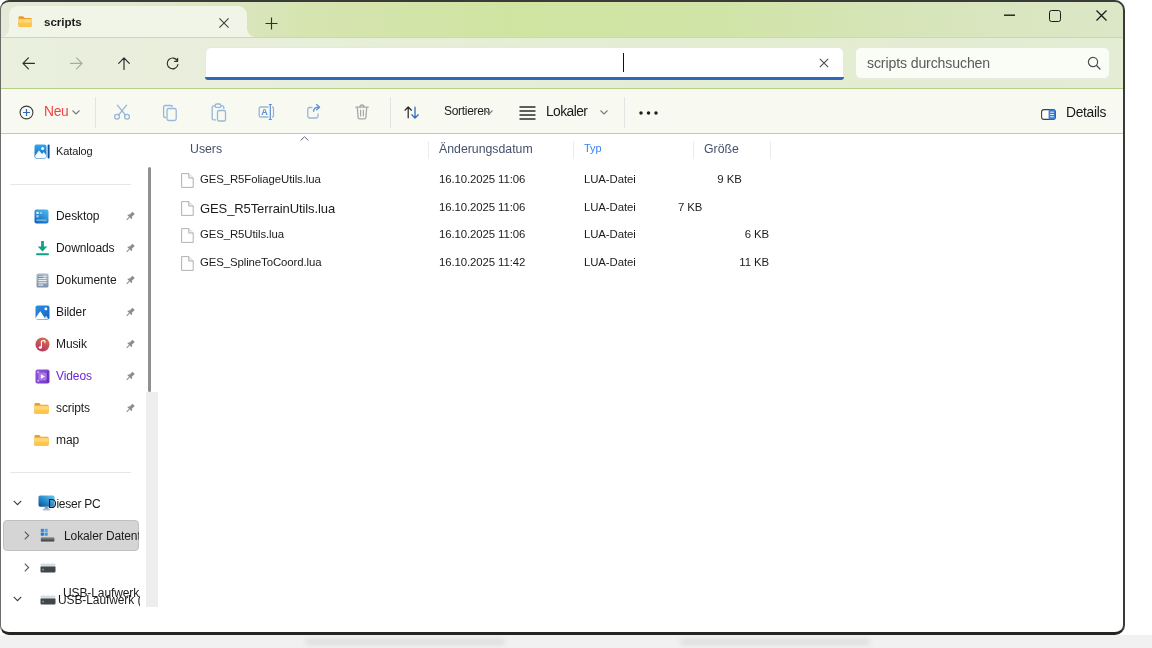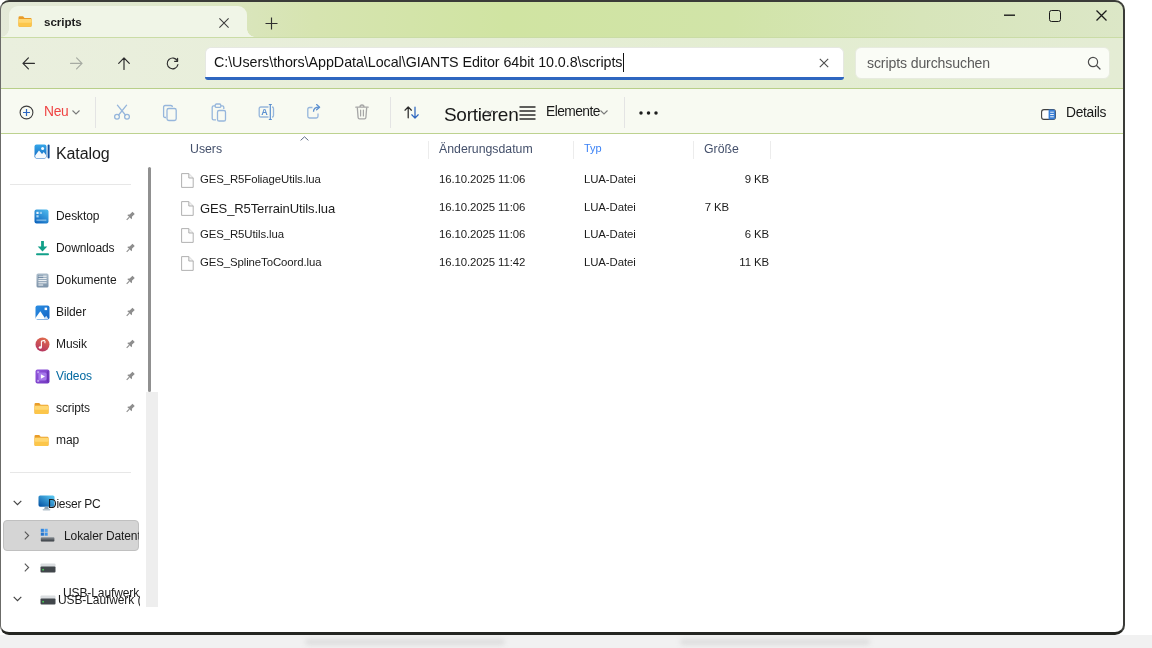--- a/index.html
+++ b/index.html
@@ -70,21 +70,20 @@
     </svg>
     <svg class="ab" style="left:118px;top:20px" width="12" height="13" viewBox="0 0 12 13">
       <path d="M6 12.4 V1 M0.7 6.3 L6 0.9 L11.3 6.3" stroke="#2e2e2e" stroke-width="1.2" fill="none" stroke-linecap="round" stroke-linejoin="round"></path>
     </svg>
     <svg class="ab" style="left:166px;top:20.3px" width="13" height="13" viewBox="0 0 13 13">
       <path d="M11.5 4.1 A5.4 5.4 0 1 0 11.9 7.6" stroke="#2e2e2e" stroke-width="1.15" fill="none" stroke-linecap="round"></path>
       <path d="M11.6 1.4 V4.3 H8.6" stroke="#2e2e2e" stroke-width="1.15" fill="none" stroke-linecap="round" stroke-linejoin="round"></path>
     </svg>
     <div class="ab" style="left:205px;top:10px;width:639px;height:30px;background:#fff;border:1px solid #e6e8e2;border-bottom:none;border-radius:6px 6px 0 0;box-sizing:border-box"></div>
     <div class="ab" style="left:205px;top:40px;width:639px;height:2.6px;background:#2e66c0;border-radius:0 0 3px 3px"></div>
-    <span class="tx" style="left:214px;top:18px;font-size:14.3px;letter-spacing:-0.05px;color:#141414">C:\Users\thors\AppData\Local\GIANTS Editor 64bit 10.0.8\scripts</span>
     <div class="ab" style="left:622.5px;top:16px;width:1.4px;height:19px;background:#111"></div>
     <svg class="ab" style="left:819px;top:21px" width="10" height="10" viewBox="0 0 10 10">
       <path d="M0.8 0.8 L9.2 9.2 M9.2 0.8 L0.8 9.2" stroke="#4d4d4d" stroke-width="1.1" fill="none"></path>
     </svg>
     <div class="ab" style="left:855px;top:10px;width:255px;height:32px;background:#fafcf6;border:1px solid #e7ebdf;border-radius:6px;box-sizing:border-box"></div>
     <span class="tx" style="left:867px;top:19px;font-size:14.1px;letter-spacing:-0.12px;color:#5a5a5a">scripts durchsuchen</span>
     <svg class="ab" style="left:1087px;top:19px" width="14" height="14" viewBox="0 0 14 14">
       <circle cx="6" cy="6" r="4.6" stroke="#4c4c4c" stroke-width="1.2" fill="none"></circle>
       <path d="M9.5 9.5 L13 13" stroke="#4c4c4c" stroke-width="1.2" stroke-linecap="round"></path>
     </svg>
@@ -127,28 +126,28 @@
     <svg class="ab" style="left:352px;top:13px" width="20" height="20" viewBox="0 0 20 20">
       <path d="M3.8 5.2 H16.2 M8 5 Q8 3 10 3 Q12 3 12 5" stroke="#a6a6a6" stroke-width="1.3" fill="none" stroke-linecap="round"></path>
       <path d="M5.3 5.4 L6.1 15.5 Q6.2 16.8 7.5 16.8 H12.5 Q13.8 16.8 13.9 15.5 L14.7 5.4" stroke="#a6a6a6" stroke-width="1.3" fill="none"></path>
       <path d="M8.6 8 V14 M11.4 8 V14" stroke="#a6a6a6" stroke-width="1.2" fill="none" stroke-linecap="round"></path>
     </svg>
     <div class="vdiv" style="left:390px;top:8px;height:31px"></div>
     <svg class="ab" style="left:403px;top:15px" width="17" height="17" viewBox="0 0 17 17">
       <path d="M5.2 13.8 V3.2 M2 6.2 L5.2 2.9 L8.4 6.2" stroke="#2b2b2b" stroke-width="1.25" fill="none" stroke-linecap="round" stroke-linejoin="round"></path>
       <path d="M12 3.2 V13.8 M8.8 10.8 L12 14.1 L15.2 10.8" stroke="#2e66c0" stroke-width="1.25" fill="none" stroke-linecap="round" stroke-linejoin="round"></path>
     </svg>
-    <span class="tx" style="left:444px;top:16px;font-size:19px;letter-spacing:-0.3px;color:#191919">Sortieren</span>
+    <span class="tx" style="left:444px;top:16px;font-size:12px;letter-spacing:-0.3px;color:#191919">Sortieren</span>
     <svg class="ab" style="left:485px;top:21px" width="8" height="5" viewBox="0 0 8 5">
         <path d="M0.5 0.5 L4 4 L7.5 0.5" stroke="#7a7a7a" stroke-width="1.1" fill="none"></path>
       </svg>
     <svg class="ab" style="left:519px;top:17px" width="17" height="14" viewBox="0 0 17 14">
       <path d="M0.5 1 H16.5 M0.5 5 H16.5 M0.5 9 H16.5 M0.5 13 H16.5" stroke="#2b2b2b" stroke-width="1.5" fill="none"></path>
     </svg>
-    <span class="tx" style="left:546px;top:16px;font-size:13.8px;letter-spacing:-0.55px;color:#191919">Elemente</span>
+    <span class="tx" style="left:546px;top:16px;font-size:13.8px;letter-spacing:-0.55px;color:#191919">Lokaler</span>
     <svg class="ab" style="left:600px;top:21px" width="8" height="5" viewBox="0 0 8 5">
         <path d="M0.5 0.5 L4 4 L7.5 0.5" stroke="#7a7a7a" stroke-width="1.1" fill="none"></path>
       </svg>
     <div class="vdiv" style="left:624px;top:8px;height:31px"></div>
     <svg class="ab" style="left:639px;top:21.5px" width="19" height="4" viewBox="0 0 19 4">
       <circle cx="2" cy="2" r="1.75" fill="#1d1d1d"></circle>
         <circle cx="9.5" cy="2" r="1.75" fill="#1d1d1d"></circle>
         <circle cx="17" cy="2" r="1.75" fill="#1d1d1d"></circle>
     </svg>
     <svg class="ab" style="left:1041px;top:20px" width="15" height="11" viewBox="0 0 15 11">
@@ -165,21 +164,21 @@
           <linearGradient id="gkat" x1="0" y1="0" x2="0" y2="1">
             <stop offset="0" stop-color="#36a7e9"></stop>
             <stop offset="1" stop-color="#1266c0"></stop>
           </linearGradient>
         </defs>
       <rect x="0.5" y="0.5" width="12" height="14" rx="2" fill="url(#gkat)"></rect>
       <circle cx="8.6" cy="4.4" r="1.5" fill="#fff" opacity="0.95"></circle>
       <path d="M1.2 11.5 L5 6.5 L8 10 L9.8 8 L12 11 V13 Q12 14 11 14 H2.2 Q1.2 14 1.2 13 Z" fill="#f4f9fd"></path>
       <rect x="13.6" y="0.5" width="2" height="14" rx="1" fill="#0f4f9e"></rect>
     </svg>
-    <span class="tx" style="left:56px;top:11.5px;font-size:16px;letter-spacing:-0.1px;color:#1b1b1b">Katalog</span>
+    <span class="tx" style="left:56px;top:11.5px;font-size:11px;letter-spacing:-0.1px;color:#1b1b1b">Katalog</span>
     <div class="hl" style="left:10px;top:50px;width:121px"></div>
     <svg class="ab" style="left:34px;top:74.5px" width="15" height="15" viewBox="0 0 15 15">
       <defs>
           <linearGradient id="gdesk" x1="0.8" y1="0" x2="0.2" y2="1">
             <stop offset="0" stop-color="#4db7ec"></stop>
             <stop offset="1" stop-color="#0d64bd"></stop>
           </linearGradient>
         </defs>
       <rect x="0.5" y="0.5" width="14" height="14" rx="2" fill="url(#gdesk)"></rect>
       <rect x="2.4" y="2.8" width="2.2" height="2.2" fill="#eaf6ff"></rect>
@@ -247,21 +246,21 @@
     <svg class="ab" style="left:34px;top:299.5px" width="15" height="13" viewBox="0 0 15 13">
       <path d="M0.5 2.2 Q0.5 1 1.7 1 H5.2 L6.7 2.7 H13.3 Q14.5 2.7 14.5 3.9 V10.8 Q14.5 12 13.3 12 H1.7 Q0.5 12 0.5 10.8 Z" fill="#e99c28"></path>
       <rect x="0.5" y="3.8" width="14" height="8.2" rx="1.2" fill="#fcc64a"></rect>
       <rect x="0.5" y="3.8" width="14" height="4" rx="1.2" fill="#ffd772"></rect>
     </svg>
     <span class="tx" style="left:56px;top:75.5px;font-size:12px;letter-spacing:-0.1px;color:#1b1b1b">Desktop</span>
     <span class="tx" style="left:56px;top:107.5px;font-size:12px;letter-spacing:-0.1px;color:#1b1b1b">Downloads</span>
     <span class="tx" style="left:56px;top:139.5px;font-size:12px;letter-spacing:-0.1px;color:#1b1b1b">Dokumente</span>
     <span class="tx" style="left:56px;top:171.5px;font-size:12px;letter-spacing:-0.1px;color:#1b1b1b">Bilder</span>
     <span class="tx" style="left:56px;top:203.5px;font-size:12px;letter-spacing:-0.1px;color:#1b1b1b">Musik</span>
-    <span class="tx" style="left:56px;top:235.5px;font-size:12px;letter-spacing:-0.1px;color:#0369a1">Videos</span>
+    <span class="tx" style="left:56px;top:235.5px;font-size:12px;letter-spacing:-0.1px;color:#6d28d9">Videos</span>
     <span class="tx" style="left:56px;top:267.5px;font-size:12px;letter-spacing:-0.1px;color:#1b1b1b">scripts</span>
     <span class="tx" style="left:56px;top:299.5px;font-size:12px;letter-spacing:-0.1px;color:#1b1b1b">map</span>
     <svg class="ab pin" style="left:125px;top:76.5px" width="11" height="11" viewBox="0 0 11 11">
         <g transform="rotate(45 5.5 5)">
           <path d="M3.9 0.6 H7.1 V4.6 Q8.5 5.2 8.5 6.6 H2.5 Q2.5 5.2 3.9 4.6 Z" fill="#8e8e8e"></path>
           <path d="M5.5 6.6 V10.4" stroke="#8e8e8e" stroke-width="1.1"></path>
         </g>
       </svg>
     <svg class="ab pin" style="left:125px;top:108.5px" width="11" height="11" viewBox="0 0 11 11">
         <g transform="rotate(45 5.5 5)">
@@ -371,29 +370,29 @@
     <div class="vdiv" style="left:573px;top:7px;height:18px;background:#ececec"></div>
     <div class="vdiv" style="left:693px;top:7px;height:18px;background:#ececec"></div>
     <div class="vdiv" style="left:770px;top:7px;height:18px;background:#ececec"></div>
     <svg class="ab" style="left:181px;top:38.5px" width="13" height="15" viewBox="0 0 13 15">
       <path d="M0.6 0.6 H7.8 L12.2 5 V14.4 H0.6 Z" fill="#fefefe" stroke="#a8a8a8" stroke-width="0.9"></path>
       <path d="M7.8 0.6 V5 H12.2" fill="#f1f1f1" stroke="#a8a8a8" stroke-width="0.9"></path>
     </svg>
     <span class="tx" style="left:200px;top:39.5px;font-size:11.4px;letter-spacing:-0.1px;color:#1c1c1c">GES_R5FoliageUtils.lua</span>
     <span class="tx" style="left:439px;top:39.5px;font-size:11.4px;letter-spacing:-0.1px;color:#1c1c1c">16.10.2025 11:06</span>
     <span class="tx" style="left:584px;top:39.5px;font-size:11.4px;letter-spacing:-0.1px;color:#1c1c1c">LUA-Datei</span>
-    <div class="tx" style="left:690px;top:39.5px;width:79px;text-align:right;font-size:11.4px;letter-spacing:-0.1px;color:#1c1c1c">9 KB</div>
+    <div class="tx" style="left:690px;top:39.5px;width:79px;text-align:center;font-size:11.4px;letter-spacing:-0.1px;color:#1c1c1c">9 KB</div>
     <svg class="ab" style="left:181px;top:66.5px" width="13" height="15" viewBox="0 0 13 15">
       <path d="M0.6 0.6 H7.8 L12.2 5 V14.4 H0.6 Z" fill="#fefefe" stroke="#a8a8a8" stroke-width="0.9"></path>
       <path d="M7.8 0.6 V5 H12.2" fill="#f1f1f1" stroke="#a8a8a8" stroke-width="0.9"></path>
     </svg>
     <span class="tx" style="left:200px;top:67.5px;font-size:13px;letter-spacing:-0.1px;color:#1c1c1c">GES_R5TerrainUtils.lua</span>
     <span class="tx" style="left:439px;top:67.5px;font-size:11.4px;letter-spacing:-0.1px;color:#1c1c1c">16.10.2025 11:06</span>
     <span class="tx" style="left:584px;top:67.5px;font-size:11.4px;letter-spacing:-0.1px;color:#1c1c1c">LUA-Datei</span>
-    <div class="tx" style="left:650px;top:67.5px;width:79px;text-align:right;font-size:11.4px;letter-spacing:-0.1px;color:#1c1c1c">7 KB</div>
+    <div class="tx" style="left:678px;top:67.5px;width:79px;font-size:11.4px;letter-spacing:-0.1px;color:#1c1c1c">7 KB</div>
     <svg class="ab" style="left:181px;top:94px" width="13" height="15" viewBox="0 0 13 15">
       <path d="M0.6 0.6 H7.8 L12.2 5 V14.4 H0.6 Z" fill="#fefefe" stroke="#a8a8a8" stroke-width="0.9"></path>
       <path d="M7.8 0.6 V5 H12.2" fill="#f1f1f1" stroke="#a8a8a8" stroke-width="0.9"></path>
     </svg>
     <span class="tx" style="left:200px;top:95px;font-size:11.4px;letter-spacing:-0.1px;color:#1c1c1c">GES_R5Utils.lua</span>
     <span class="tx" style="left:439px;top:95px;font-size:11.4px;letter-spacing:-0.1px;color:#1c1c1c">16.10.2025 11:06</span>
     <span class="tx" style="left:584px;top:95px;font-size:11.4px;letter-spacing:-0.1px;color:#1c1c1c">LUA-Datei</span>
     <div class="tx" style="left:690px;top:95px;width:79px;text-align:right;font-size:11.4px;letter-spacing:-0.1px;color:#1c1c1c">6 KB</div>
     <svg class="ab" style="left:181px;top:121.5px" width="13" height="15" viewBox="0 0 13 15">
       <path d="M0.6 0.6 H7.8 L12.2 5 V14.4 H0.6 Z" fill="#fefefe" stroke="#a8a8a8" stroke-width="0.9"></path>

